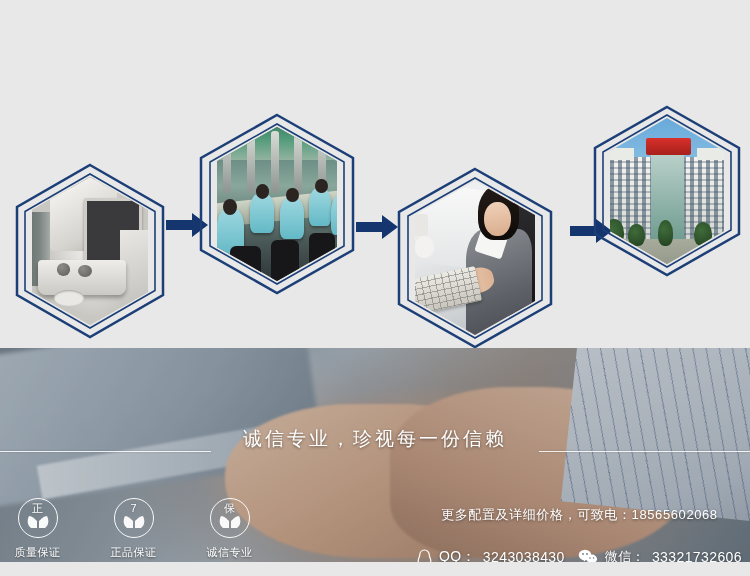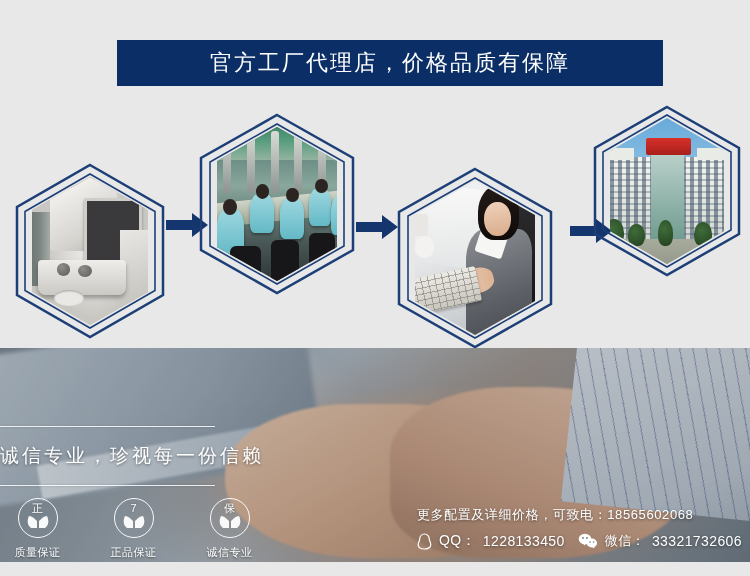--- a/index.html
+++ b/index.html
@@ -251,21 +251,21 @@
     position:absolute; left:76%; top:-10%; width:34%; height:88%;
     background:
       repeating-linear-gradient(74deg, rgba(30,55,110,.40) 0 1px, transparent 1px 13px),
       linear-gradient(150deg,#e5eaf0,#c3ccd6 70%, #a3aeba);
     transform:rotate(6deg); filter:blur(.6px);
   }
   .bottom .darken { position:absolute; inset:0; background:rgba(40,48,58,.22); }
 
   .tagline-row {
     position:absolute; left:0; top:78px; width:750px;
-    display:flex; align-items:flex-start; justify-content:center; gap:16px;flex-direction:column;
+    display:flex; align-items:flex-end; justify-content:center; gap:32px;
   }
   .tl-line { height:1px; background:rgba(255,255,255,.85); box-shadow:0 0 2px rgba(0,0,0,.25); }
   .tl-line.l { width:215px; }
   .tl-line.r { width:215px; }
   .tagline-text {
     color:#ffffff; font-size:19px; letter-spacing:3px; white-space:nowrap;
     text-shadow:0 1px 3px rgba(0,0,0,.45);
   }
 
   
@@ -281,42 +281,39 @@
     text-shadow:0 1px 2px rgba(0,0,0,.5); white-space:nowrap;
   }
   .badge-glyph {
     position:absolute; left:0; top:4px; width:100%;
     text-align:center; font-size:11px; color:#fff; line-height:1;
     text-shadow:0 0 2px rgba(0,0,0,.35);
   }
   .badge-hands { position:absolute; left:50%; top:16px; transform:translateX(-50%); }
 
   
-  .contact { position:absolute; right:8px; top:158px; text-align:left; }
+  .contact { position:absolute; right:8px; top:158px; text-align:center; }
   .contact-line1 {
     color:#fff; font-size:13px; letter-spacing:.6px; white-space:nowrap;
     text-shadow:0 1px 3px rgba(0,0,0,.5);
   }
   .contact-line2 {
-    margin-top:8px; display:flex; align-items:center; justify-content:flex-end;
+    margin-top:24px; display:flex; align-items:center; justify-content:flex-end;
     gap:7px; color:#fff; font-size:14px; white-space:nowrap;
     text-shadow:0 1px 3px rgba(0,0,0,.5);
   }
   .c-ico { display:inline-flex; align-items:center; }
   .c-txt { letter-spacing:.4px; }
   .wechat-txt { font-size:13px; }
 </style>
 </head>
 <body>
 
 <div class="page">
 
-  <div class="banner">
-    <div class="banner-text">官方工厂代理店，价格品质有保障</div>
-  </div>
 
   <div class="flow">
 
     <div class="hex-wrap" style="left:14px; top:68px; width:152px; height:176px;">
       <svg class="hex-svg" width="152" height="176" viewBox="0 0 152 176">
         <defs>
           <clipPath id="clip1">
               <polygon points="76,14 134,47 134,129 76,162 18,129 18,47"></polygon>
             </clipPath>
         </defs>
@@ -502,21 +499,21 @@
 
     <div class="contact">
       <div class="contact-line1">更多配置及详细价格，可致电：18565602068</div>
       <div class="contact-line2">
         <span class="c-ico">
           <svg width="15" height="17" viewBox="0 0 15 17">
             <path d="M7.5,1 C4.6,1 2.7,3.3 2.7,6.3 C2.7,7.6 1.2,9.9 1.2,11.8 C1.2,14.4 4,16 7.5,16 C11,16 13.8,14.4 13.8,11.8 C13.8,9.9 12.3,7.6 12.3,6.3 C12.3,3.3 10.4,1 7.5,1 Z" fill="none" stroke="#ffffff" stroke-width="1.2"></path>
           </svg>
         </span>
         <span class="c-txt">QQ：</span>
-        <span class="c-txt">1228133450</span>
+        <span class="c-txt">3243038430</span>
         <span class="c-ico" style="margin-left:6px;">
           <svg width="20" height="16" viewBox="0 0 20 16">
             <ellipse cx="7" cy="6" rx="6.3" ry="5.2" fill="#ffffff"></ellipse>
             <polygon points="4,10 7,12.6 7.6,9.6" fill="#ffffff"></polygon>
             <ellipse cx="13.8" cy="10" rx="5.3" ry="4.4" fill="#ffffff"></ellipse>
             <polygon points="17.6,13.5 15,15.4 14.6,13" fill="#ffffff"></polygon>
             <circle cx="5" cy="5" r=".9" fill="#6f7b85"></circle>
             <circle cx="9" cy="5" r=".9" fill="#6f7b85"></circle>
             <circle cx="12" cy="9" r=".8" fill="#6f7b85"></circle>
             <circle cx="15.6" cy="9" r=".8" fill="#6f7b85"></circle>

